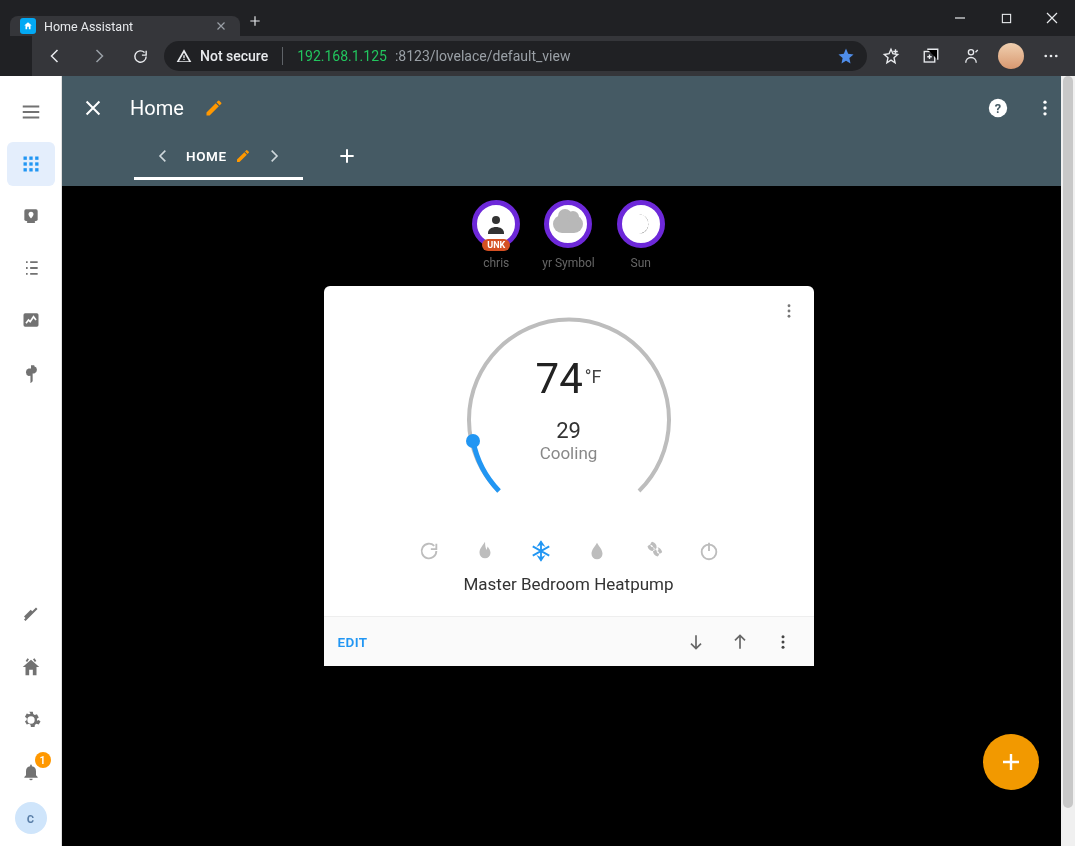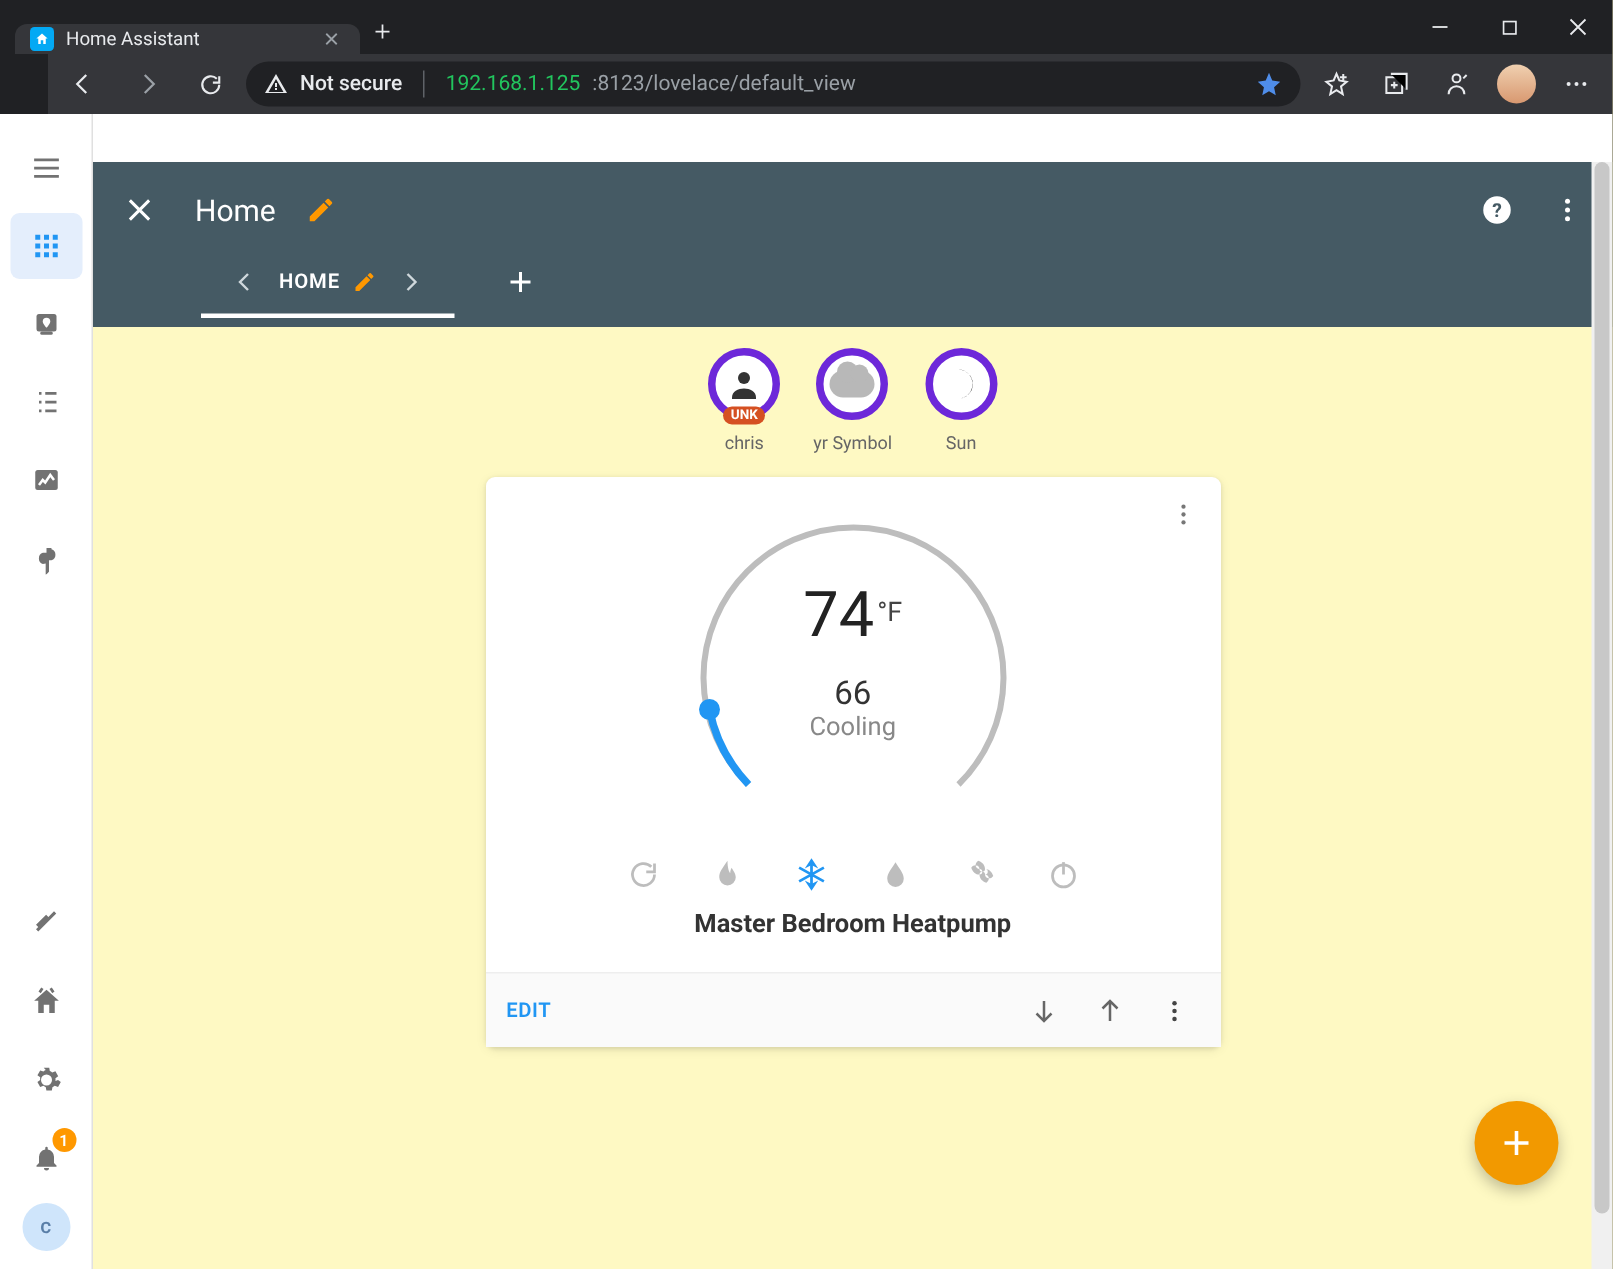--- a/index.html
+++ b/index.html
@@ -29,21 +29,21 @@
   
   .app { height: calc(846px - 76px); display: flex; background: #fff; position: relative; }
   .rail { width: 62px; background: #fff; border-right: 1px solid #e0e0e0; display: flex; flex-direction: column; align-items: center; padding-top: 14px; gap: 8px; }
   .rail-btn { width: 48px; height: 44px; display: flex; align-items: center; justify-content: center; color: #727272; cursor: pointer; border-radius: 6px; }
   .rail-btn.active { background: #e4eefc; color: #2196f3; }
   .rail-spacer { flex: 1; }
   .rail .notif { position: relative; }
   .notif-badge { position: absolute; top: 2px; right: 4px; background: #ff9800; color:#fff; font-size:10.5px; width:16px; height:16px; border-radius:50%; display:flex; align-items:center; justify-content:center; font-weight: 600;}
   .profile-chip { width: 32px; height: 32px; border-radius: 50%; background: #cfe5fb; color:#5a7fa8; display:flex; align-items:center; justify-content:center; font-size:14px; font-weight:500; margin-bottom:12px; cursor:pointer;}
 
-  .content { flex: 1; position: relative; background: #fef9c3; overflow: hidden; margin-top: 32px; }
+  .content { flex: 1; position: relative; background: #000000; overflow: hidden; }
   .appbar { background: #455a64; color: #fff; height: 110px; padding: 8px 12px 0 12px; position: relative; }
   .appbar-row1 { display: flex; align-items: center; height: 48px; gap: 12px; }
   .appbar-title { font-size: 20px; font-weight: 400; margin-left: 6px; }
   .appbar-icon { color: #fff; padding: 8px; cursor:pointer; display:flex; align-items:center; justify-content:center;}
   .appbar-icon.orange { color: #ff9800; }
   .appbar-right { margin-left: auto; display: flex; gap: 10px; }
 
   .tabs-row { display: flex; align-items: center; height: 48px; padding-left: 60px; gap: 6px; }
   .view-tab { display: flex; align-items: center; gap: 8px; height: 48px; padding: 0 16px; color: #fff; font-size: 13.5px; font-weight: 600; letter-spacing: 0.6px; position: relative; cursor:pointer; }
   .view-tab.active::after { content:""; position:absolute; left:0; right:0; bottom:0; height:3px; background:#fff; }
@@ -68,21 +68,21 @@
   .gauge svg { position:absolute; inset:0; }
   .gauge-center { text-align:center; position: relative; top: -6px;}
   .gauge-temp { font-size: 42px; font-weight: 400; color:#222; line-height:1; }
   .gauge-unit { font-size: 18px; color:#444; vertical-align: top; position:relative; top:8px; margin-left:2px;}
   .gauge-set { font-size: 22px; color:#333; margin-top: 18px; }
   .gauge-mode { font-size: 17px; color:#888; }
 
   .mode-row { display:flex; gap:26px; margin: 10px 0 8px; }
   .mode-btn { color:#bdbdbd; cursor:pointer; padding:4px; }
   .mode-btn.active { color:#2196f3; }
-  .device-name { font-size: 17px; color:#333;font-weight:bold; }
+  .device-name { font-size: 17px; color:#333; }
 
   .card-footer { border-top: 1px solid #eee; height:50px; display:flex; align-items:center; padding:0 14px; gap:8px; margin-top: 4px; background:#fafafa;}
   .edit-link { color:#2196f3; font-weight:600; font-size:13.5px; letter-spacing:0.4px; cursor:pointer; }
   .footer-spacer { flex:1; }
   .footer-btn { color:#666; padding:8px; cursor:pointer; }
 
   .fab { position:absolute; right: 36px; bottom: 56px; width:56px; height:56px; border-radius:50%; background:#f29900; color:#fff; display:flex; align-items:center; justify-content:center; box-shadow:0 4px 10px rgba(0,0,0,0.25); cursor:pointer; }
 
   .scrollbar { position:absolute; right:0; top:0; bottom:0; width:14px; background:#f0f0f0; }
   .scrollbar-thumb { position:absolute; left:2px; right:2px; top:0; height:95%; background:#c8c8c8; border-radius:6px; }
@@ -365,21 +365,21 @@
           </span>
         <div class="card-body">
           <div class="gauge">
             <svg width="250" height="220" viewBox="0 0 250 220">
               <path d="M 55 185 A 100 100 0 1 1 195 185" fill="none" stroke="#bdbdbd" stroke-width="4"></path>
               <path d="M 55 185 A 100 100 0 0 1 29 135" fill="none" stroke="#2196f3" stroke-width="5"></path>
               <circle cx="29" cy="135" r="7" fill="#2196f3"></circle>
             </svg>
             <div class="gauge-center">
               <div><span class="gauge-temp">74</span><span class="gauge-unit">°F</span></div>
-              <div class="gauge-set">66</div>
+              <div class="gauge-set">29</div>
               <div class="gauge-mode">Cooling</div>
             </div>
           </div>
           <div class="mode-row">
             <span class="mode-btn">
                 <svg width="22" height="22" viewBox="0 0 24 24">
                   <path fill="none" stroke="currentColor" stroke-width="2" d="M20 12a8 8 0 11-2.3-5.6M20 4v6h-6"></path>
                 </svg>
               </span>
             <span class="mode-btn">

